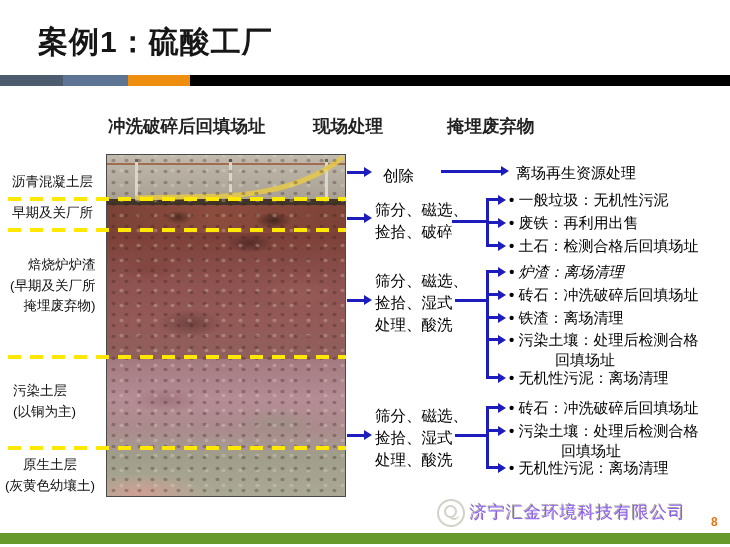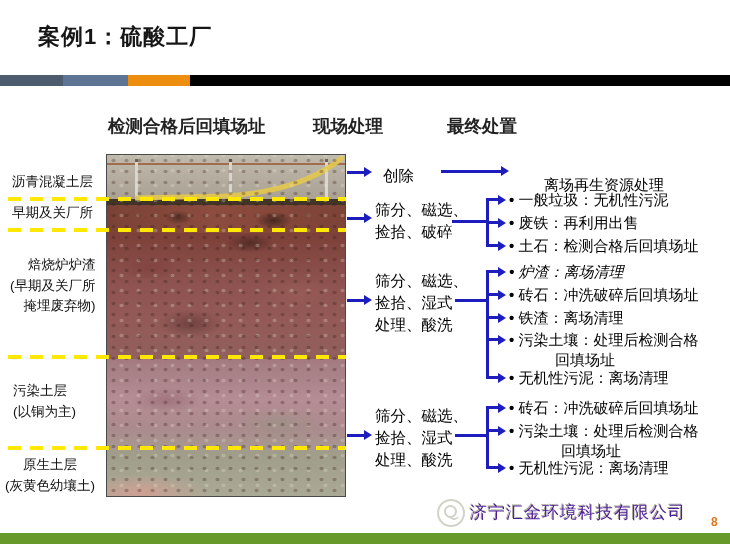--- a/index.html
+++ b/index.html
@@ -12,21 +12,21 @@
   html,body{width:730px;height:547px;}
   body{
     position:relative;background:#ffffff;overflow:hidden;
     font-family:"Liberation Sans","DejaVu Sans",sans-serif;
     -webkit-font-smoothing:antialiased;
   }
   .abs{position:absolute;}
 
   
   .slide-title{
-    left:38px;top:22px;font-size:22px;font-weight:bold;color:#161616;
+    left:38px;top:22px;font-size:30px;font-weight:bold;color:#161616;
     letter-spacing:1px;
   }
   .title-divider{left:0;top:75px;width:730px;height:11px;display:flex;}
   .title-divider .seg1{width:63px;background:#4c5b6e;}
   .title-divider .seg2{width:65px;background:#5d7494;}
   .title-divider .seg3{width:62px;background:var(--orange);}
   .title-divider .seg4{flex:1;background:#000000;}
 
   
   .col-header{font-size:17.5px;font-weight:600;color:#222;top:114px;white-space:nowrap;}
@@ -93,21 +93,21 @@
   .ahead{width:0;height:0;border-top:5px solid transparent;border-bottom:5px solid transparent;border-left:8px solid var(--blue);}
 
   
   .disposal{font-size:15px;line-height:20px;color:#000;white-space:pre-line;}
   .disposal.bulleted{padding-left:46px;text-indent:-46px;}
   .disposal.bulleted::before{content:"• ";font-weight:bold;}
   .disposal.indent3{padding-left:52px;text-indent:-52px;}
 
   
   .company-name{
-    left:470px;top:501px;font-size:17px;letter-spacing:1px;color:#4c1d95;
+    left:470px;top:501px;font-size:17px;letter-spacing:1px;color:#8b5cf6;
     text-shadow:1px 1px 0 #ffffff,-1px -1px 0 #a9a79c;white-space:nowrap;
   }
   .company-logo{
     left:437px;top:499px;width:28px;height:28px;border:2px solid #d2d2c8;border-radius:50%;
     box-shadow:inset 1px 1px 0 #fff;
   }
   .company-logo::before{
     content:"";position:absolute;left:5px;top:4px;width:9px;height:9px;
     border:2px solid #d2d2c8;border-radius:50%;
   }
@@ -122,23 +122,23 @@
 <body>
 
 <div class="abs slide-title">案例1：硫酸工厂</div>
 <div class="abs title-divider">
   <div class="seg1"></div>
   <div class="seg2"></div>
   <div class="seg3"></div>
   <div class="seg4"></div>
 </div>
 
-<div class="abs col-header col-h1">检测合格后回填场址</div>
+<div class="abs col-header col-h1">冲洗破碎后回填场址</div>
 <div class="abs col-header col-h2">现场处理</div>
-<div class="abs col-header col-h3">最终处置</div>
+<div class="abs col-header col-h3">掩埋废弃物</div>
 
 <div class="abs photo">
   <div class="ly-surface">
     <div class="post" style="left:28px;"></div>
     <div class="post" style="left:122px;"></div>
     <div class="post" style="left:218px;"></div>
   </div>
   <div class="ly-crust"></div>
   <div class="ly-redbrown"></div>
   <div class="ly-rubble"></div>
@@ -210,21 +210,21 @@
 
 <div class="abs hline" style="left:455px;top:434px;width:31px;"></div>
 <div class="abs vline" style="left:486px;top:406px;height:63px;"></div>
 <div class="abs hline" style="left:486px;top:406px;width:14px;"></div>
 <div class="abs ahead" style="left:498px;top:403px;"></div>
 <div class="abs hline" style="left:486px;top:429px;width:14px;"></div>
 <div class="abs ahead" style="left:498px;top:426px;"></div>
 <div class="abs hline" style="left:486px;top:466px;width:14px;"></div>
 <div class="abs ahead" style="left:498px;top:463px;"></div>
 
-<div class="abs disposal" style="left:544px;top:163px;margin-top:12px;">离场再生资源处理</div>
+<div class="abs disposal" style="left:516px;top:163px;">离场再生资源处理</div>
 
 <div class="abs disposal bulleted" style="left:509px;top:190px;">一般垃圾：无机性污泥</div>
 <div class="abs disposal bulleted" style="left:509px;top:213px;">废铁：再利用出售</div>
 <div class="abs disposal bulleted" style="left:509px;top:236px;">土石：检测合格后回填场址</div>
 
 <div class="abs disposal bulleted" style="left:509px;top:262px;font-style:italic;">炉渣：离场清理</div>
 <div class="abs disposal bulleted" style="left:509px;top:285px;">砖石：冲洗破碎后回填场址</div>
 <div class="abs disposal bulleted" style="left:509px;top:308px;">铁渣：离场清理</div>
 <div class="abs disposal bulleted" style="left:509px;top:330px;">污染土壤：处理后检测合格
 回填场址</div>

